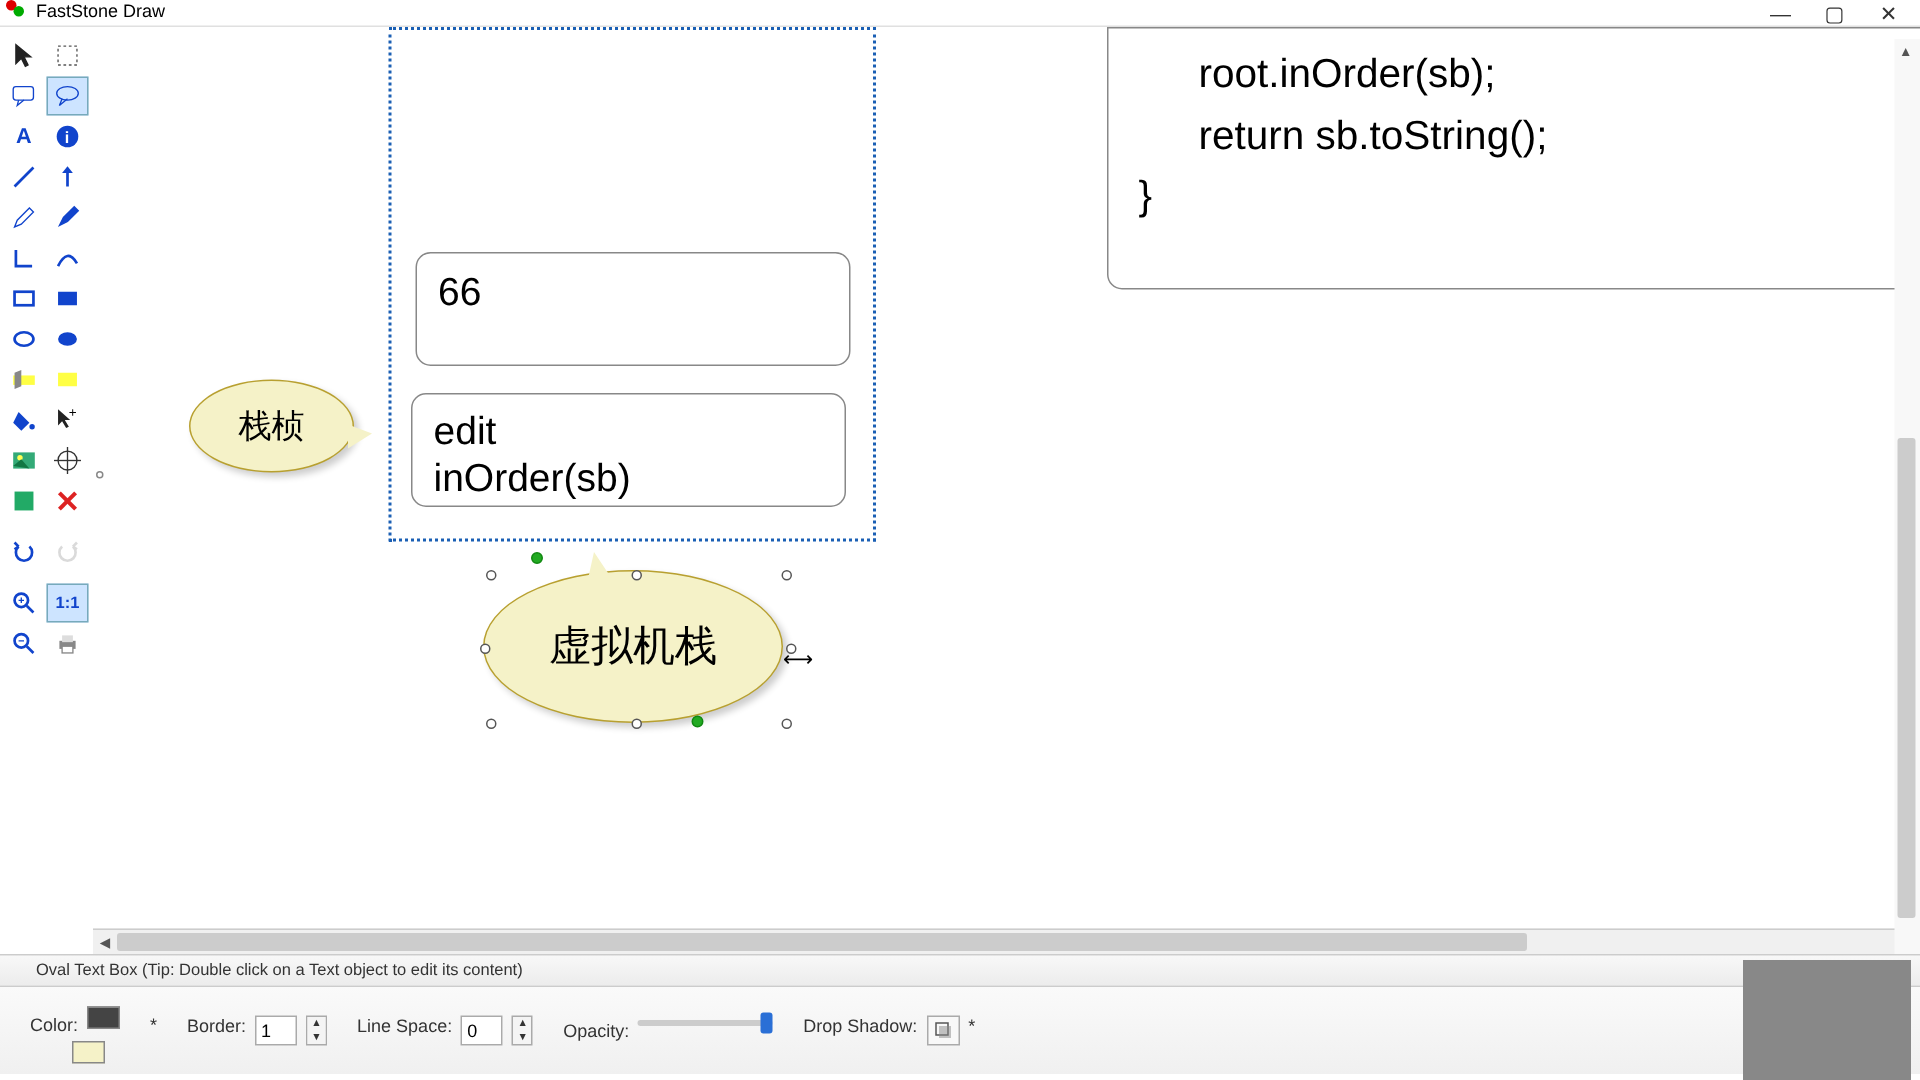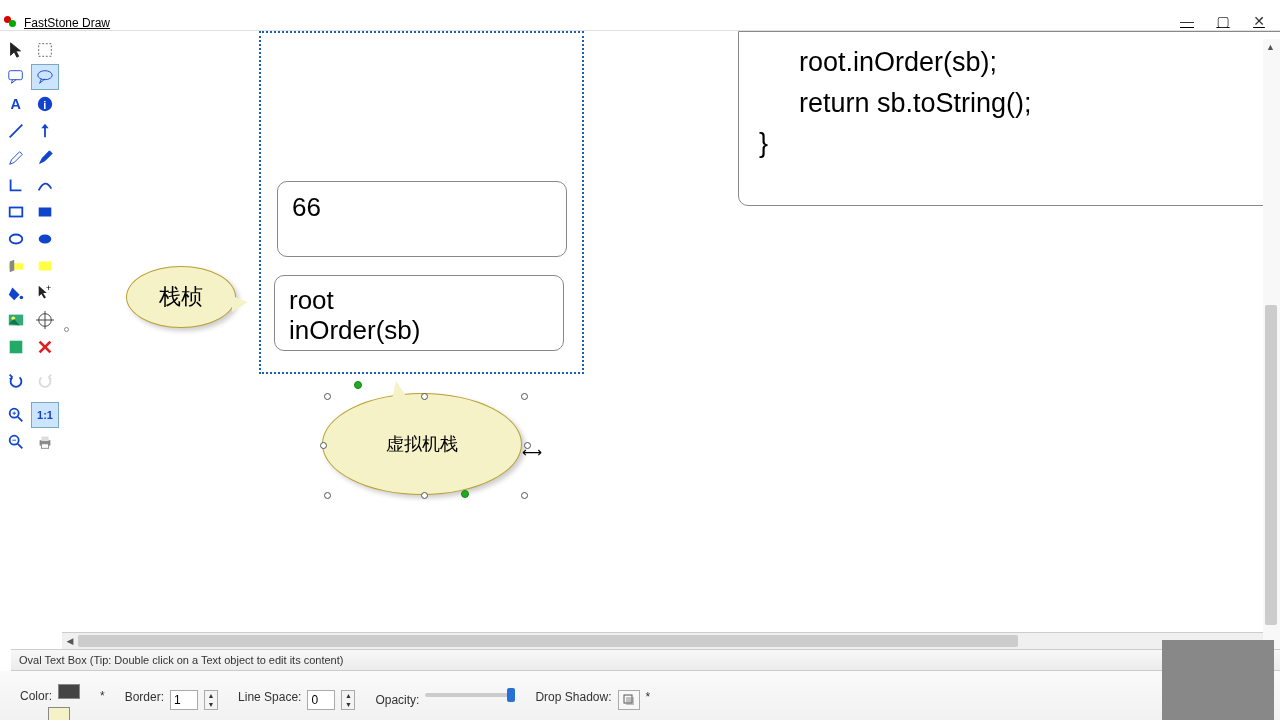--- a/index.html
+++ b/index.html
@@ -1,18 +1,18 @@
 <!DOCTYPE html>
 <html><head>
 <meta charset="utf-8">
 <style>
 * { margin: 0; padding: 0; box-sizing: border-box; font-family: 'Segoe UI', Tahoma, sans-serif; }
 body { background: #fff; width: 1280px; height: 720px; overflow: hidden; position: relative; }
 
-.titlebar { height: 31px; background: #fff; display: flex; align-items: flex-end; padding: 0 4px; font-size: 12px; border-bottom: 1px solid #e0e0e0; text-decoration: underline; }
+.titlebar { height: 18px; background: #fff; display: flex; align-items: flex-start; padding: 0 4px; font-size: 12px; border-bottom: 1px solid #e0e0e0; }
 .titlebar .logo { width: 14px; height: 14px; margin-right: 6px; position: relative; }
 .titlebar .logo::before { content: ''; position: absolute; width: 7px; height: 7px; background: #d00; border-radius: 50%; top: 0; left: 0; }
 .titlebar .logo::after { content: ''; position: absolute; width: 7px; height: 7px; background: #0a0; border-radius: 50%; top: 4px; left: 5px; }
 .titlebar .title { flex: 1; }
 .titlebar .controls { display: flex; gap: 18px; padding-right: 8px; }
 .titlebar .ctl { width: 18px; height: 18px; display: flex; align-items: center; justify-content: center; font-size: 14px; color: #333; cursor: pointer; }
 
 .main { display: flex; height: 618px; }
 
 .toolbox { width: 62px; background: #fff; padding: 6px 2px; }
@@ -33,39 +33,39 @@
 .card1 { top: 150px; left: 215px; width: 290px; height: 76px; }
 .card2 { top: 244px; left: 212px; width: 290px; height: 76px; line-height: 1.15; }
 
 .bubble { position: absolute; }
 .bubble .ell { width: 110px; height: 62px; background: #f5f2c8; border: 1px solid #b8a030; border-radius: 50%; display: flex; align-items: center; justify-content: center; font-size: 22px; font-family: 'SimSun', serif; box-shadow: 3px 3px 5px rgba(0,0,0,0.2); position: relative; }
 .bubble .tail { position: absolute; width: 0; height: 0; }
 .bubble1 { top: 235px; left: 64px; }
 .bubble1 .tail { right: -12px; top: 30px; border-left: 16px solid #f5f2c8; border-top: 6px solid transparent; border-bottom: 10px solid transparent; }
 
 .bubble2 { top: 362px; left: 260px; }
-.bubble2 .ell { width: 200px; height: 102px; font-size: 18px; }
+.bubble2 .ell { width: 200px; height: 102px; font-size: 28px; }
 .bubble2 .tail { top: -12px; left: 70px; border-bottom: 18px solid #f5f2c8; border-left: 4px solid transparent; border-right: 12px solid transparent; }
 
 .selhandle { position: absolute; width: 7px; height: 7px; border-radius: 50%; background: #fff; border: 1px solid #555; }
 .greenhandle { position: absolute; width: 8px; height: 8px; border-radius: 50%; background: #2a2; border: 1px solid #181; }
 .tinycircle { position: absolute; width: 5px; height: 5px; border-radius: 50%; border: 1px solid #888; background: #fff; }
 
 .resize-cursor { position: absolute; top: 413px; left: 460px; font-size: 14px; color: #000; user-select: none; }
 
 .hscroll { position: absolute; bottom: 0; left: 0; right: 0; height: 17px; background: #f0f0f0; border-top: 1px solid #ccc; display: flex; align-items: center; }
 .hscroll .arrow { width: 16px; height: 15px; display: flex; align-items: center; justify-content: center; color: #555; font-size: 9px; }
 .hscroll .track { flex: 1; height: 14px; position: relative; }
 .hscroll .thumb { position: absolute; left: 0; width: 940px; height: 12px; background: #ccc; top: 1px; border-radius: 2px; }
 
 .vscroll { position: absolute; top: 8px; right: 0; bottom: 0; width: 17px; background: #f8f8f8; }
 .vscroll .arrow { width: 15px; height: 16px; display: flex; align-items: center; justify-content: center; color: #555; font-size: 9px; }
 .vscroll .thumb { position: absolute; top: 266px; height: 320px; width: 12px; left: 2px; background: #ccc; border-radius: 2px; }
 
-.statusbar { height: 22px; background: linear-gradient(#f8f8f8,#ececec); border-top: 1px solid #ccc; border-bottom: 1px solid #ccc; font-size: 11px; display: flex; align-items: center; padding: 0 8px; color: #333; margin-left: 11px; }
+.statusbar { height: 22px; background: linear-gradient(#f8f8f8,#ececec); border-top: 1px solid #ccc; border-bottom: 1px solid #ccc; font-size: 11px; display: flex; align-items: center; padding: 0 24px; color: #333; }
 
 .propbar { height: 58px; background: linear-gradient(#fafafa,#f0f0f0); display: flex; align-items: center; padding: 0 20px; gap: 20px; font-size: 12px; color: #333; }
 .propbar .grp { display: flex; align-items: flex-start; gap: 6px; }
 .swatch { width: 22px; height: 15px; border: 1px solid #888; position: relative; }
 .swatch.s1 { background: #444; top: -5px; }
 .swatch.s2 { background: #f5f2c8; margin-left: -10px; top: 3px; }
 .numbox { width: 28px; height: 20px; border: 1px solid #aaa; background: #fff; padding: 0 3px; font-size: 12px; }
 .spinner { width: 14px; height: 20px; display: flex; flex-direction: column; border: 1px solid #aaa; }
 .spinner div { flex: 1; display: flex; align-items: center; justify-content: center; font-size: 7px; background: #f4f4f4; }
 .slider { width: 90px; height: 4px; background: #ccc; border-radius: 2px; position: relative; }
@@ -271,21 +271,21 @@
     <div class="codebox">
       <div class="l2">root.inOrder(sb);</div>
       <div class="l2">return sb.toString();</div>
       <div>}</div>
     </div>
 
     <div class="card card1">
       <span>66</span>
     </div>
     <div class="card card2">
-      <span>root</span><br>
+      <span>edit</span><br>
       <span>inOrder(sb)</span>
     </div>
 
     <div class="bubble bubble1">
       <div class="ell">
           <span>栈桢</span>
         </div>
       <div class="tail"></div>
     </div>
 

